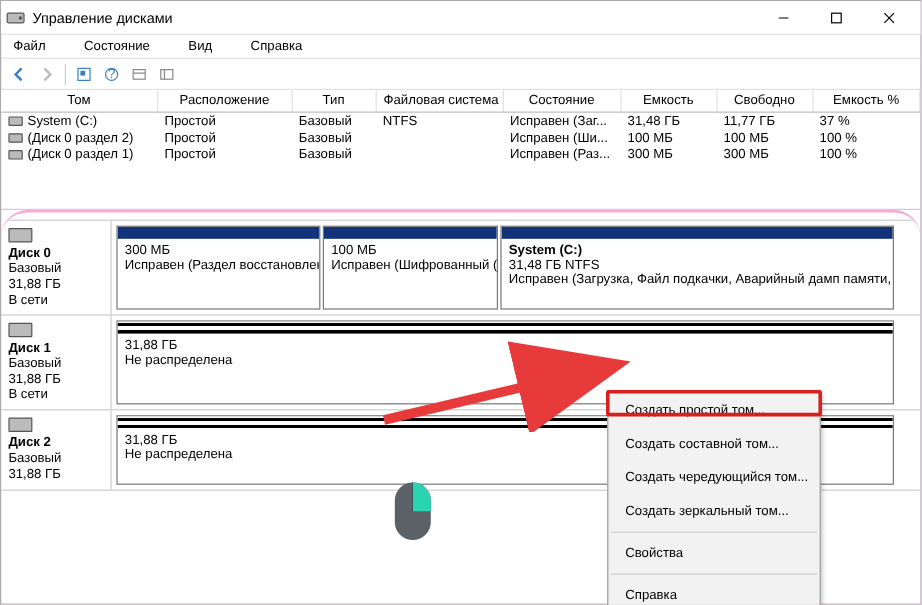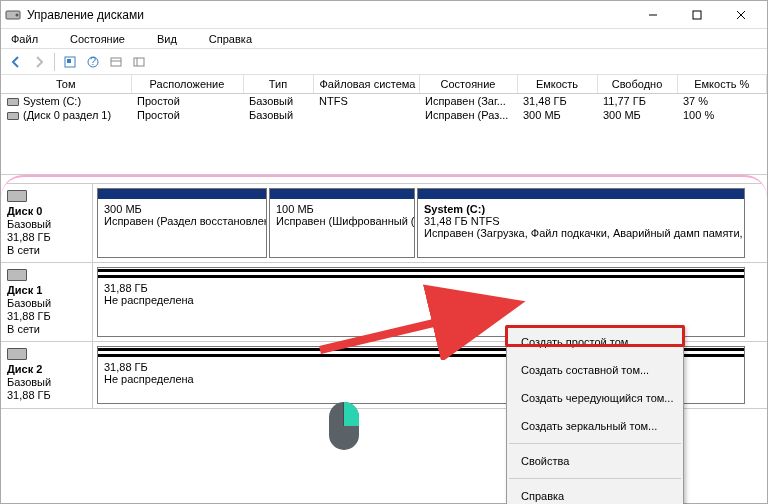--- a/index.html
+++ b/index.html
@@ -149,20 +149,30 @@
             <td><span class="volicon"></span>System (C:)</td>
             <td>Простой</td>
             <td>Базовый</td>
             <td>NTFS</td>
             <td>Исправен (Заг...</td>
             <td>31,48 ГБ</td>
             <td>11,77 ГБ</td>
             <td>37 %</td>
           </tr>
           <tr>
+            <td><span class="volicon"></span>(Диск 0 раздел 2)</td>
+            <td>Простой</td>
+            <td>Базовый</td>
+            <td></td>
+            <td>Исправен (Ши...</td>
+            <td>100 МБ</td>
+            <td>100 МБ</td>
+            <td>100 %</td>
+          </tr>
+          <tr>
             <td><span class="volicon"></span>(Диск 0 раздел 1)</td>
             <td>Простой</td>
             <td>Базовый</td>
             <td></td>
             <td>Исправен (Раз...</td>
             <td>300 МБ</td>
             <td>300 МБ</td>
             <td>100 %</td>
           </tr>
         </tbody>

